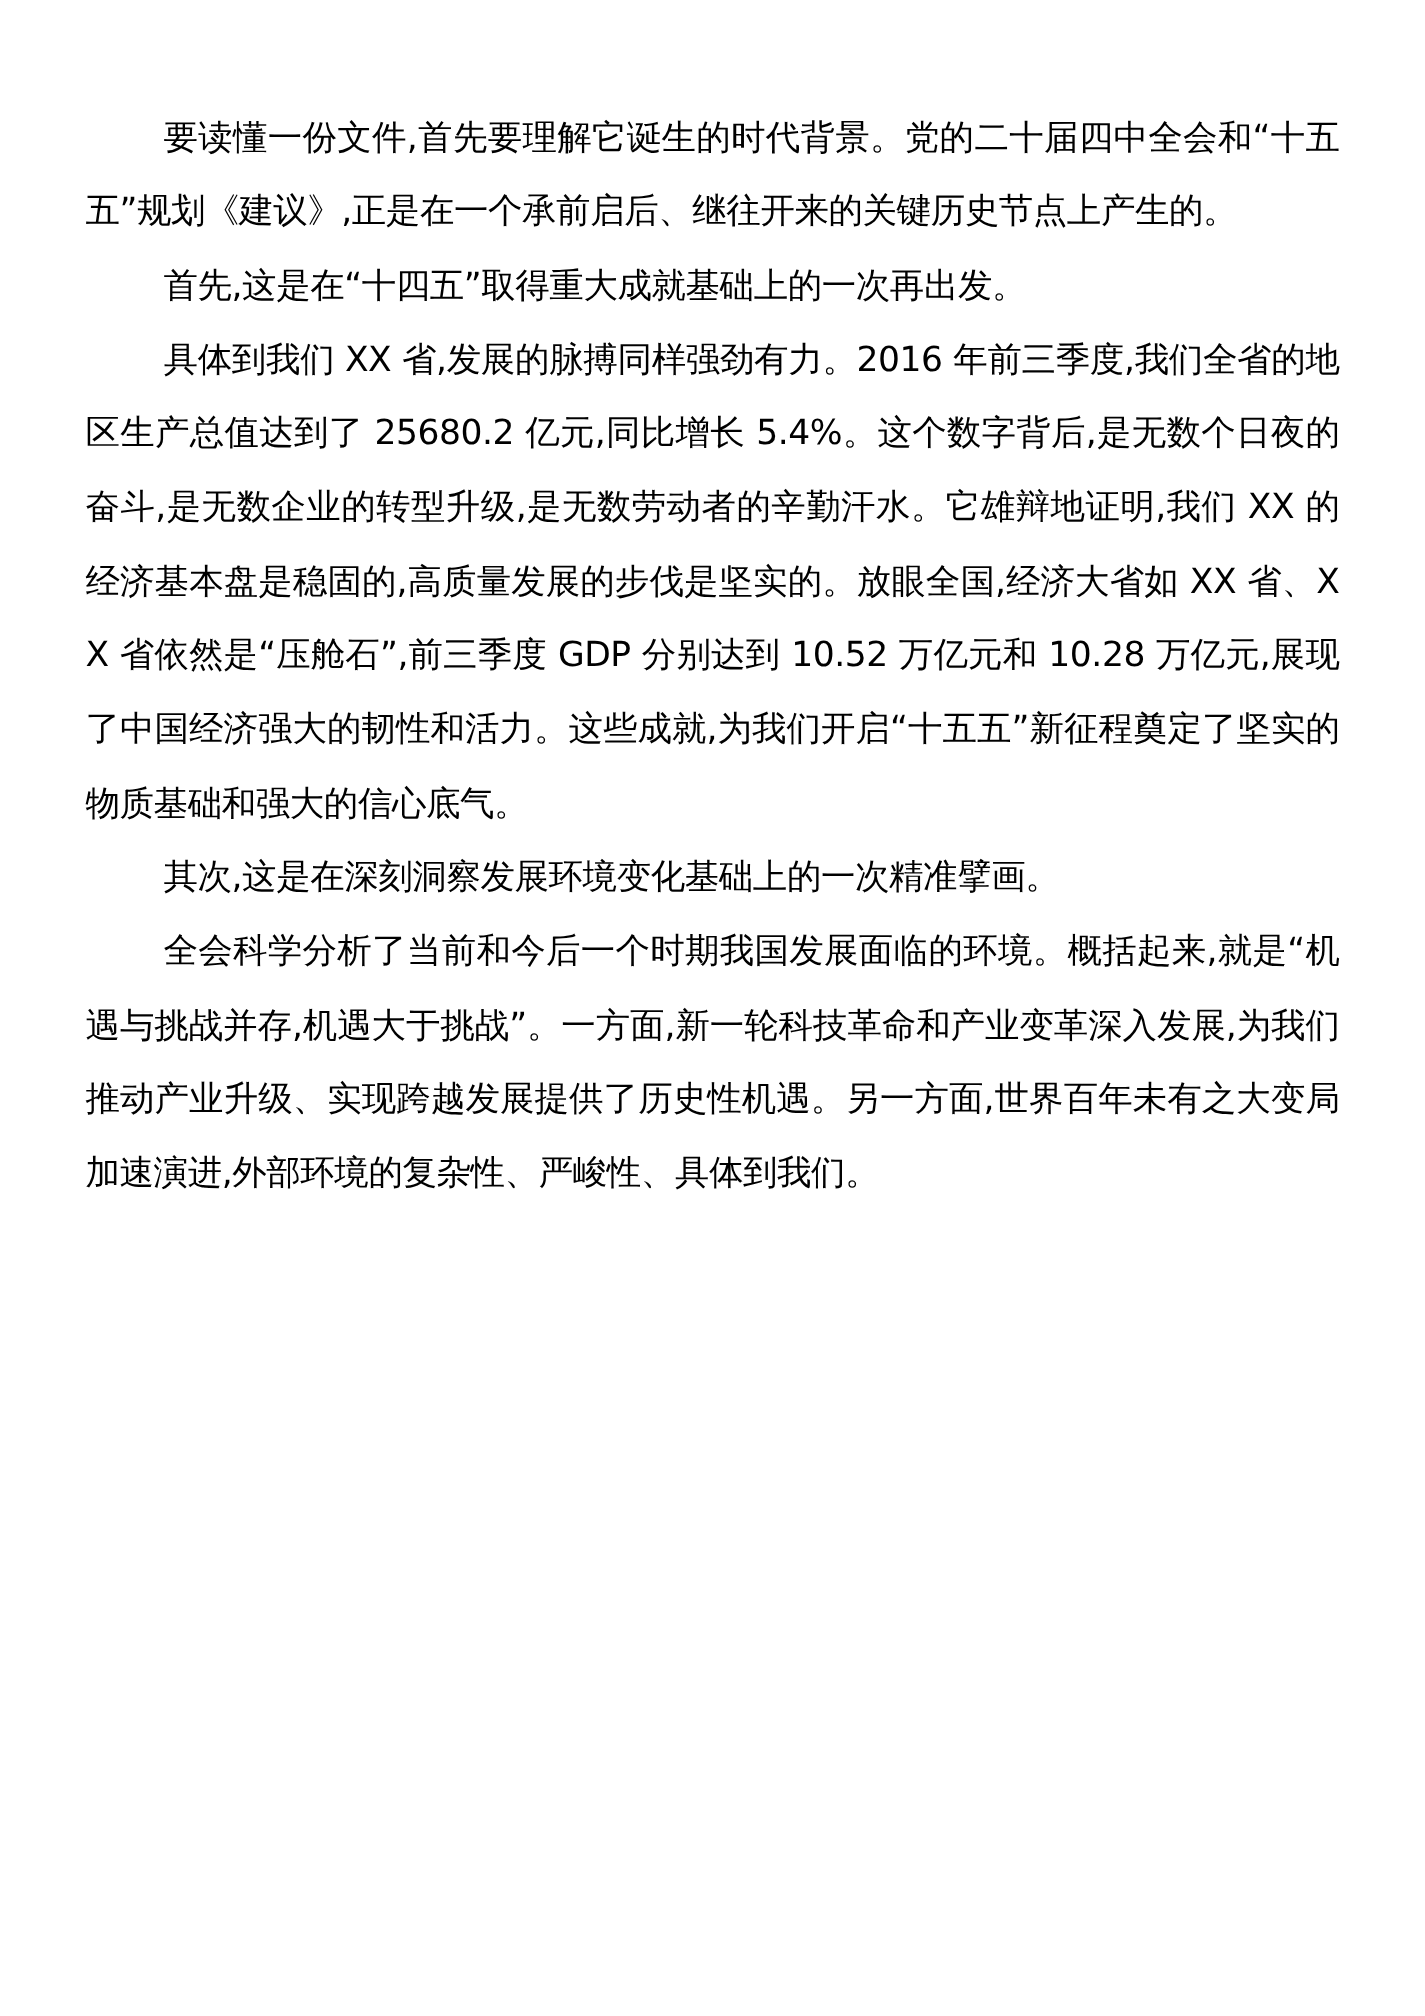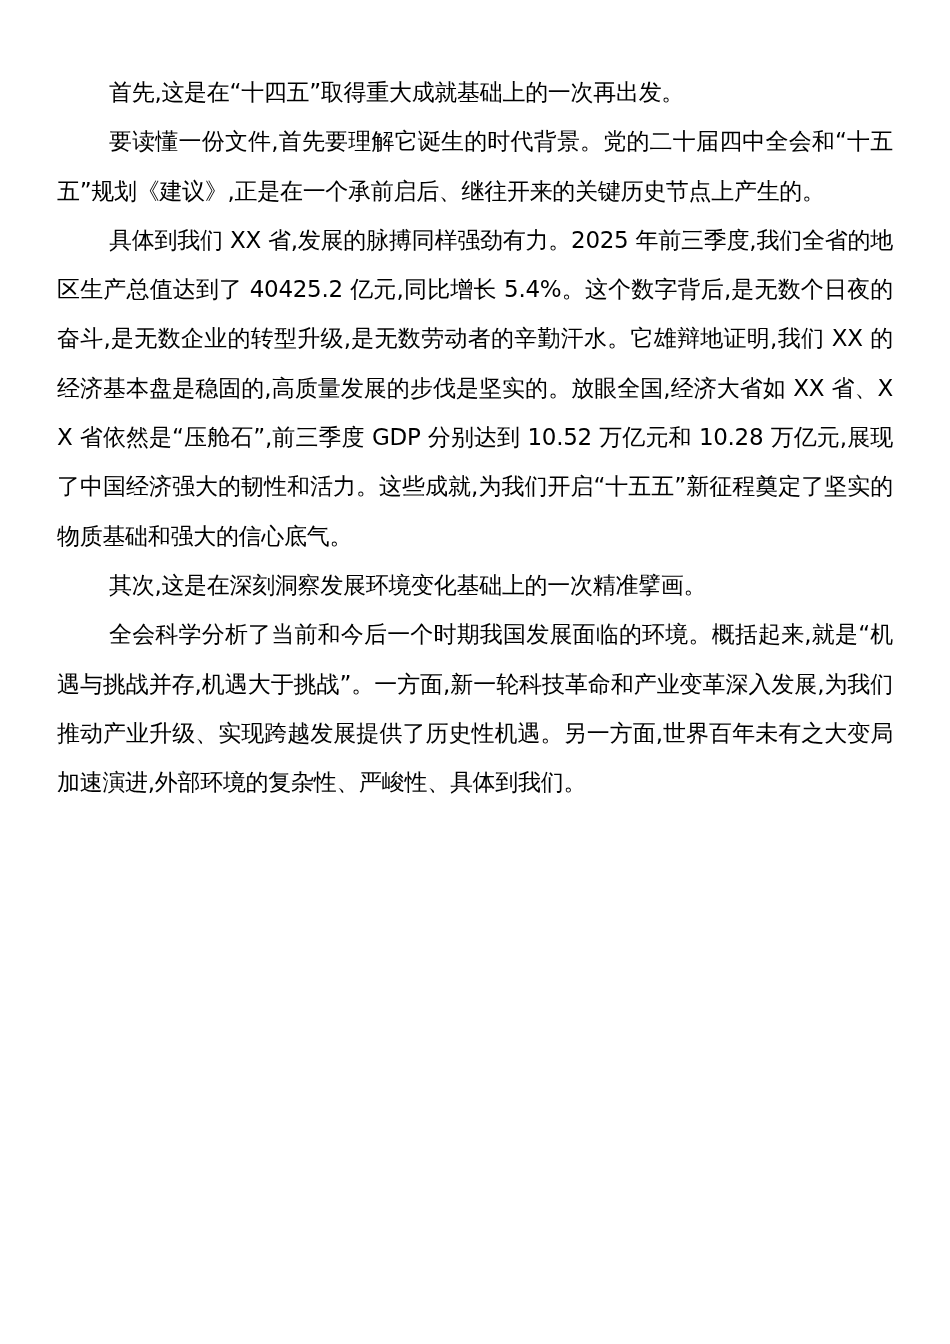--- a/index.html
+++ b/index.html
@@ -30,18 +30,18 @@
       text-align-last: left;
       word-break: break-all;
       line-break: anywhere;
       letter-spacing: -0.3px;
     }
   </style>
 </head>
 <body>
 
 <div class="page">
+  <p class="para">要读懂一份文件,首先要理解它诞生的时代背景。党的二十届四中全会和“十五五”规划《建议》,正是在一个承前启后、继往开来的关键历史节点上产生的。</p>
   <p class="para">首先,这是在“十四五”取得重大成就基础上的一次再出发。</p>
-  <p class="para">要读懂一份文件,首先要理解它诞生的时代背景。党的二十届四中全会和“十五五”规划《建议》,正是在一个承前启后、继往开来的关键历史节点上产生的。</p>
-  <p class="para">具体到我们 XX 省,发展的脉搏同样强劲有力。2025 年前三季度,我们全省的地区生产总值达到了 40425.2 亿元,同比增长 5.4%。这个数字背后,是无数个日夜的奋斗,是无数企业的转型升级,是无数劳动者的辛勤汗水。它雄辩地证明,我们 XX 的经济基本盘是稳固的,高质量发展的步伐是坚实的。放眼全国,经济大省如 XX 省、XX 省依然是“压舱石”,前三季度 GDP 分别达到 10.52 万亿元和 10.28 万亿元,展现了中国经济强大的韧性和活力。这些成就,为我们开启“十五五”新征程奠定了坚实的物质基础和强大的信心底气。</p>
+  <p class="para">具体到我们 XX 省,发展的脉搏同样强劲有力。2016 年前三季度,我们全省的地区生产总值达到了 25680.2 亿元,同比增长 5.4%。这个数字背后,是无数个日夜的奋斗,是无数企业的转型升级,是无数劳动者的辛勤汗水。它雄辩地证明,我们 XX 的经济基本盘是稳固的,高质量发展的步伐是坚实的。放眼全国,经济大省如 XX 省、XX 省依然是“压舱石”,前三季度 GDP 分别达到 10.52 万亿元和 10.28 万亿元,展现了中国经济强大的韧性和活力。这些成就,为我们开启“十五五”新征程奠定了坚实的物质基础和强大的信心底气。</p>
   <p class="para">其次,这是在深刻洞察发展环境变化基础上的一次精准擘画。</p>
   <p class="para">全会科学分析了当前和今后一个时期我国发展面临的环境。概括起来,就是“机遇与挑战并存,机遇大于挑战”。一方面,新一轮科技革命和产业变革深入发展,为我们推动产业升级、实现跨越发展提供了历史性机遇。另一方面,世界百年未有之大变局加速演进,外部环境的复杂性、严峻性、具体到我们。</p>
 </div>
 
 </body></html>

